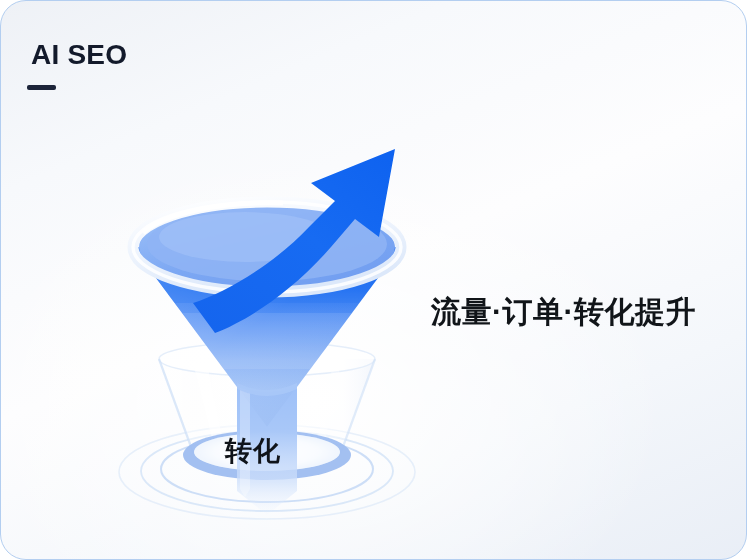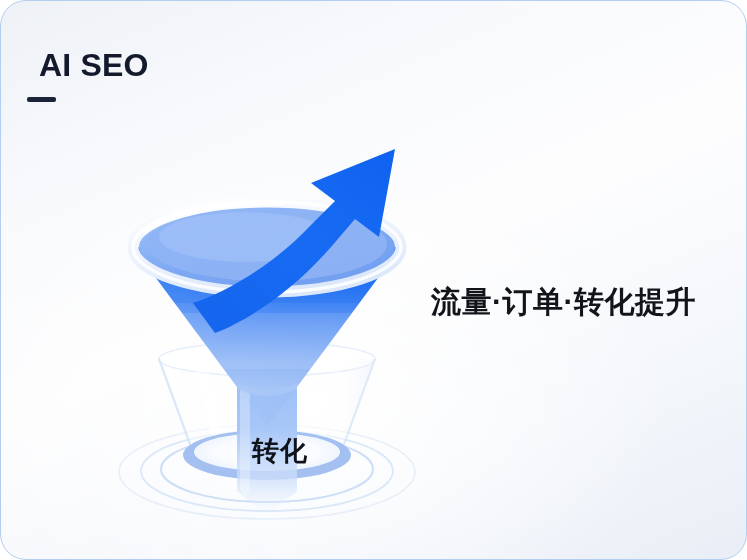--- a/index.html
+++ b/index.html
@@ -26,41 +26,41 @@
   }
 
   
   .header {
     position: absolute;
     left: 26px;
     top: 36px;
     width: 300px;
   }
   .brand-title {
-    font-size: 32px;
+    font-size: 28px;
     font-weight: 700;
     letter-spacing: 0.2px;
     color: #131a2b;
     line-height: 1;
-    margin: 12px;
+    margin: 4px;
     white-space: nowrap;
   }
   .brand-rule {
     margin-top: 16px;
     width: 29px;
     height: 5px;
     border-radius: 2px;
     background: #1c2439;
   }
 
   
   .tagline {
     position: absolute;
     left: 430px;
-    top: 284px;
+    top: 294px;
     font-size: 30px;
     font-weight: 700;
     color: #111519;
     letter-spacing: 0.5px;
     white-space: nowrap;
     line-height: 1.1;
   }
 
   
   .art {
@@ -75,21 +75,21 @@
   
   .art-label {
     position: absolute;
     font-size: 27px;
     font-weight: 700;
     color: #10141a;
     letter-spacing: 1px;
     white-space: nowrap;
   }
   .label-traffic { left: 224px; top: 154px; }
-  .label-convert { left: 224px; top: 432px; margin-left: 27px; }
+  .label-convert { left: 224px; top: 432px; }
 </style>
 </head>
 <body>
 
 <div class="card">
 
   <div class="header">
     <div class="brand-title">AI SEO</div>
     <div class="brand-rule"></div>
   </div>

